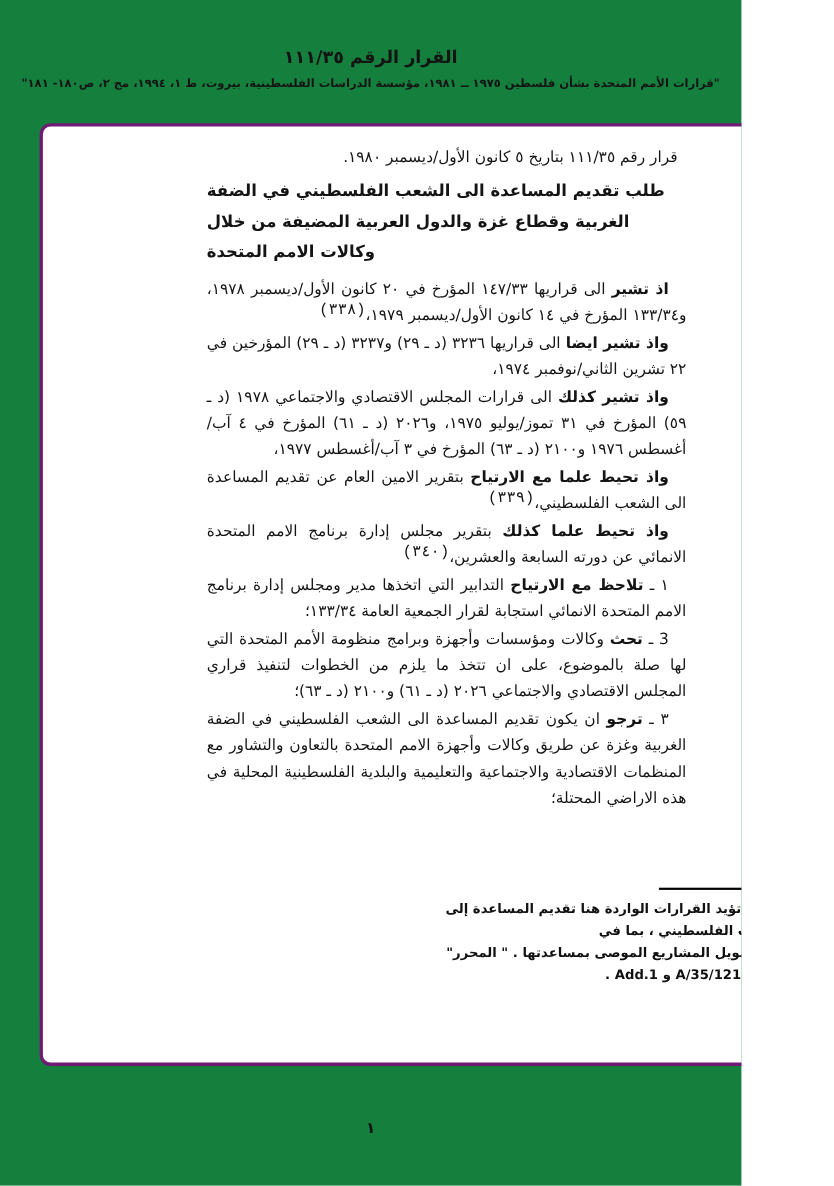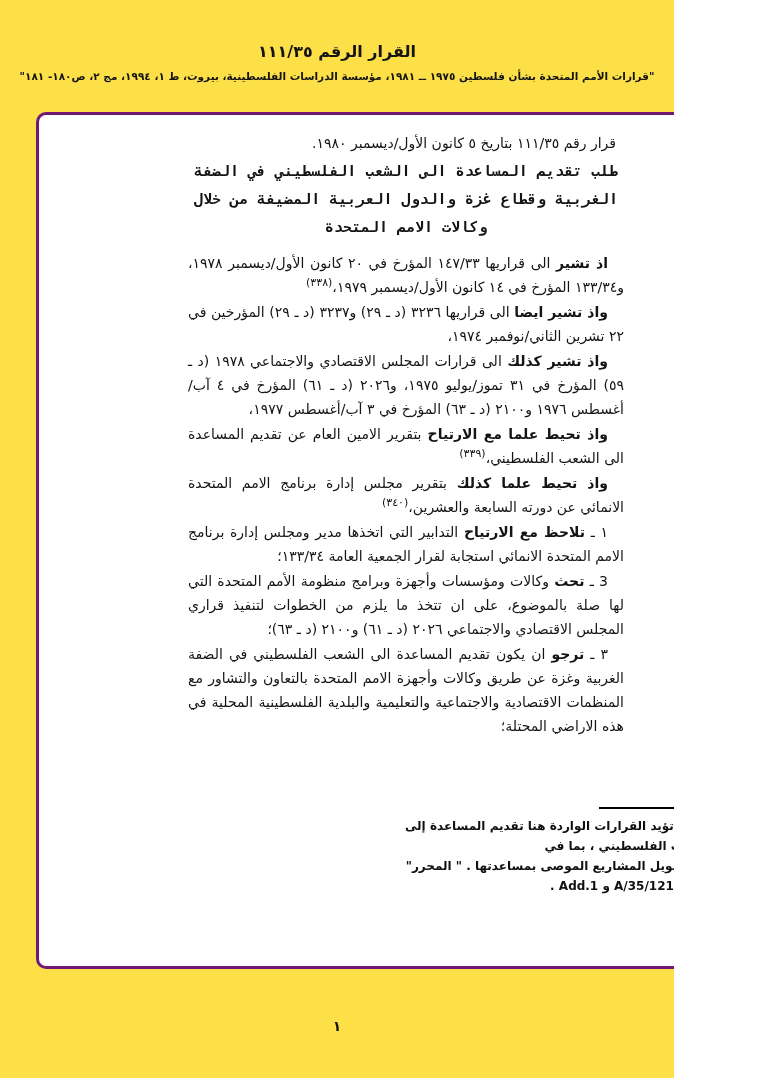--- a/index.html
+++ b/index.html
@@ -1,19 +1,19 @@
 <!DOCTYPE html>
 <html lang="ar"><head>
 <meta charset="utf-8">
 <style>
   html,body { margin:0; padding:0; background:#ffffff; }
   .page {
     position:relative;
     width:674px; height:1078px;
-    background:#fde047;
+    background:#15803d;
     font-family:"DejaVu Sans", sans-serif;
     color:#141414;
     overflow:hidden;
   }
   
   .doc-header { position:absolute; top:42px; left:0; width:100%; text-align:center; direction:rtl; }
   .doc-title  { font-size:16px; font-weight:bold; letter-spacing:0; }
   .doc-source { font-size:10.5px; font-weight:bold; margin-top:9px; }
 
   
@@ -25,25 +25,25 @@
     box-sizing:border-box;
     background:#ffffff;
   }
   .content {
     position:absolute; top:16px; right:95px; width:436px;
     direction:rtl;
     font-size:14px; line-height:24px;
     text-align:justify;
   }
   .date-line { margin:0 0 4px 0; text-indent:8px; text-align:right; }
-  .res-title { text-align:center; font-weight:bold; font-size:15px; line-height:28px; margin:4px 0 8px 0;font-family:Liberation Mono, monospace; }
+  .res-title { text-align:left; font-weight:bold; font-size:15px; line-height:28px; margin:4px 0 8px 0; }
   .opening   { margin:2px 0; font-weight:bold; text-indent:16px; text-align:right; }
   .para      { margin:1px 0; text-indent:16px; }
   .para .lead { font-weight:bold; }
-  .para sup  { font-size:11px; line-height:0; vertical-align:super; }
+  .para sup  { font-size:14px; line-height:0; vertical-align:super;font-family:Liberation Mono, monospace; }
 
   
   .footnotes {
     position:absolute; top:692px; right:8px; width:324px;
     direction:rtl;
     font-size:12px; font-weight:bold; line-height:20px;
     color:#111;
   }
   .fn-sep { width:100px; border-top:2px solid #000; margin:0 12px 7px auto; height:0; }
   .fn-right  { text-align:right; }

